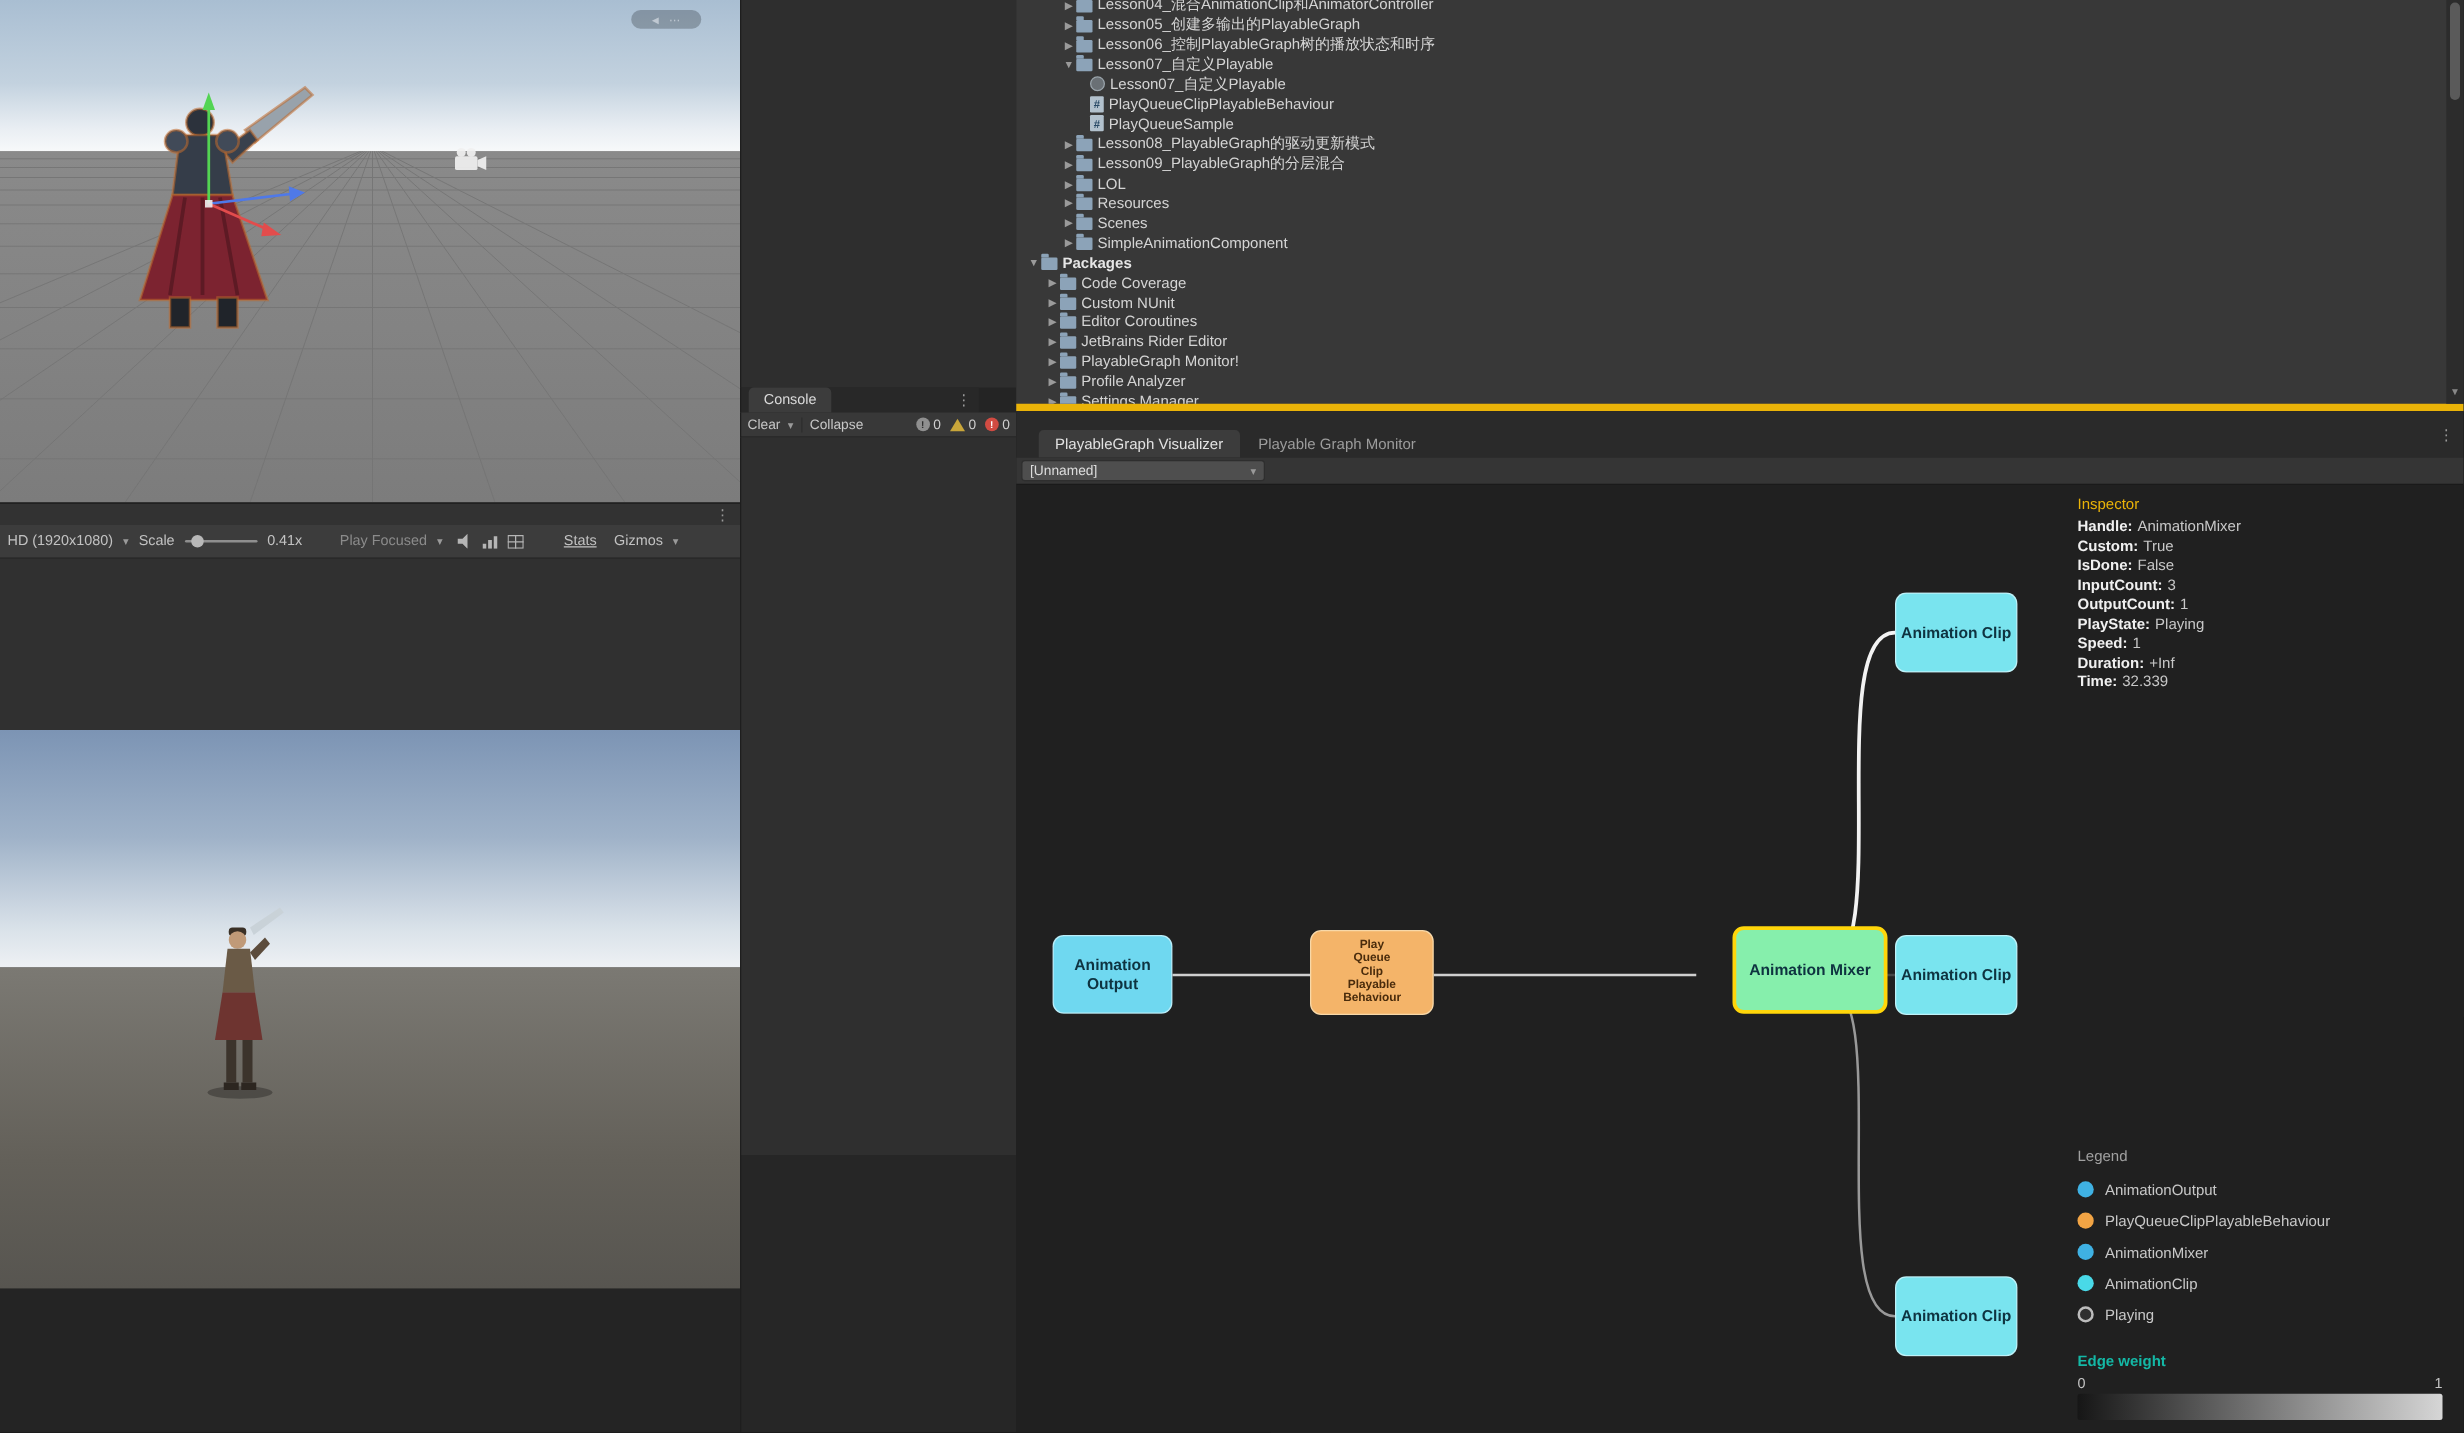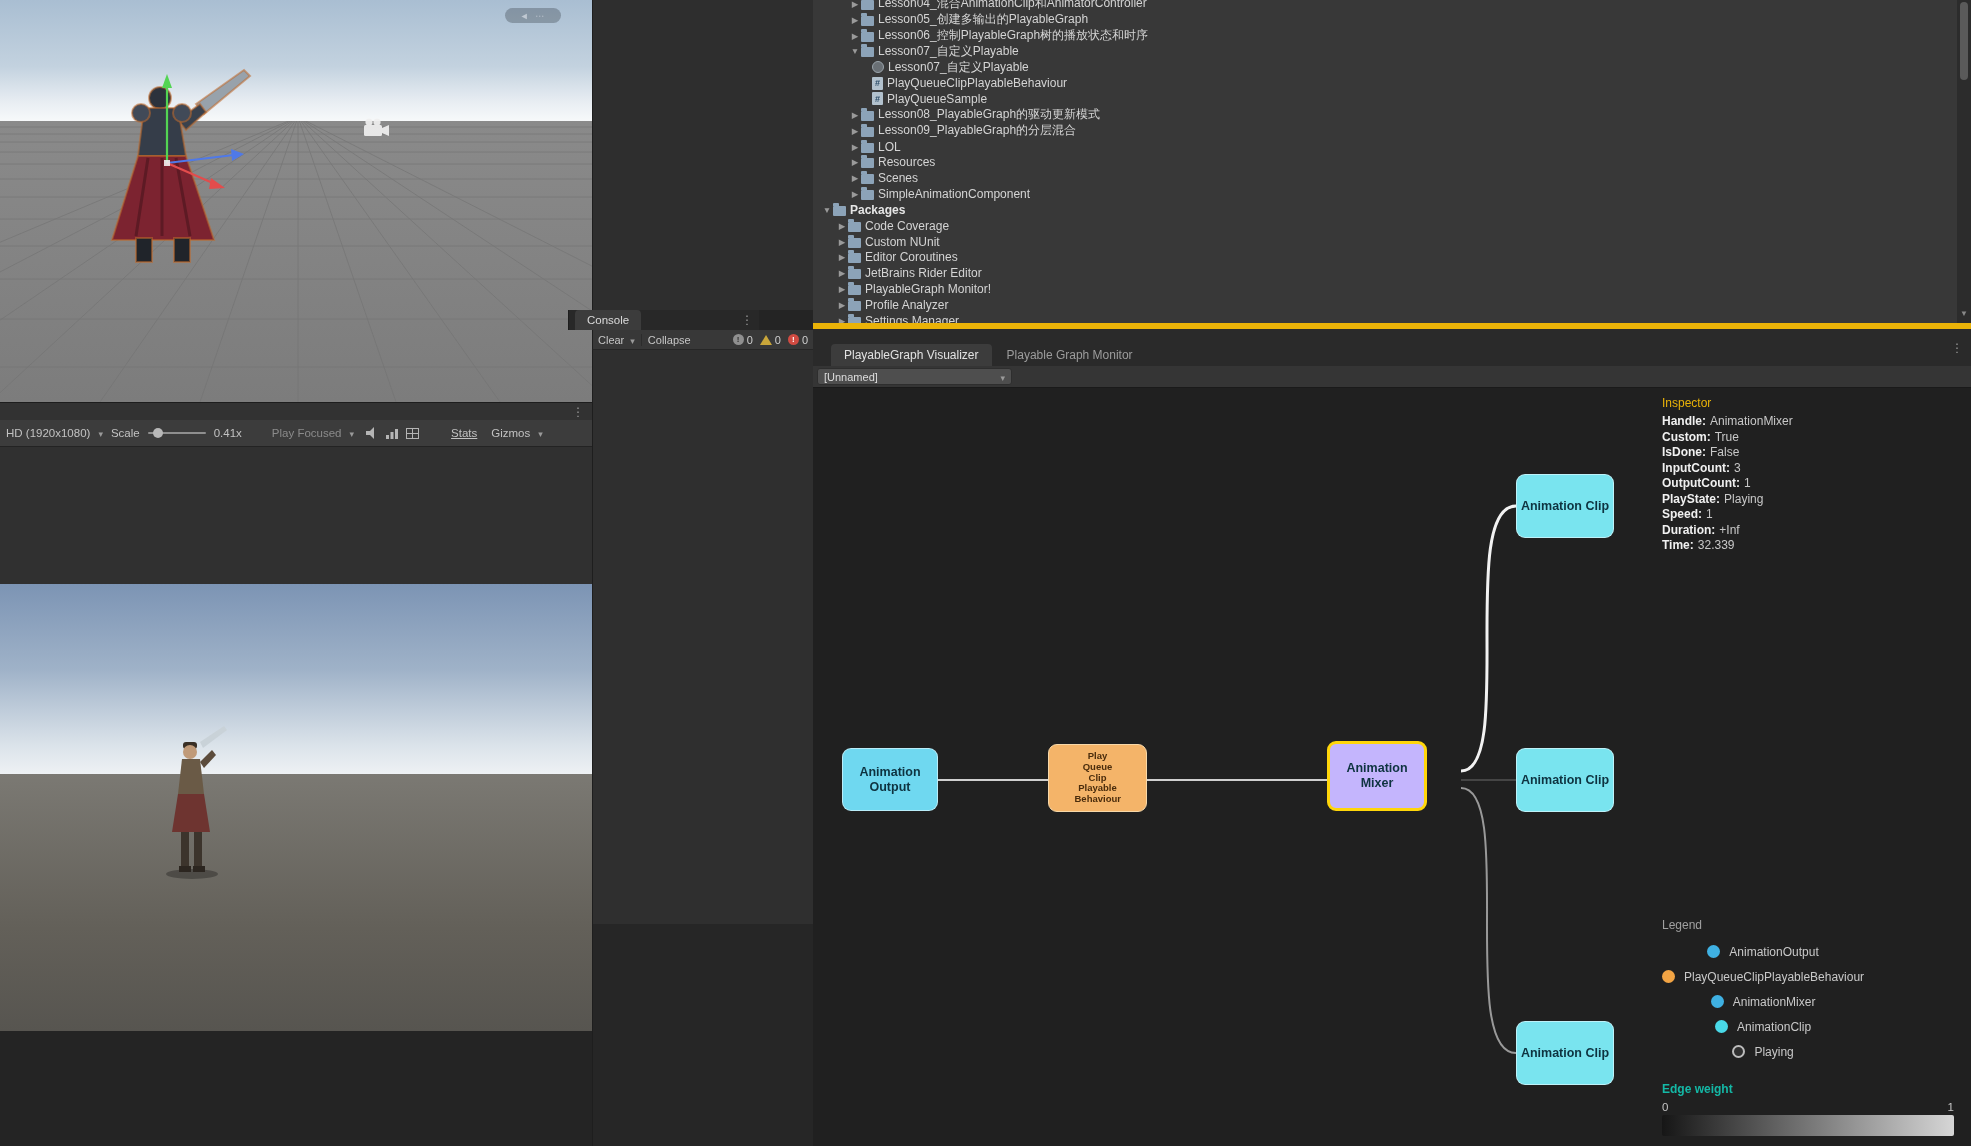--- a/index.html
+++ b/index.html
@@ -34,21 +34,21 @@
   .lb-top{left:0;top:447px;width:592px;height:137px;background:#303030;}
   .game-render{left:0;top:584px;width:592px;height:447px;overflow:hidden;}
   .game-sky{position:absolute;left:0;top:0;width:592px;height:190px;
     background:linear-gradient(180deg,#7c94b4 0%,#9fb2c8 45%,#dbe3ea 85%,#eef1f4 100%);}
   .game-ground{position:absolute;left:0;top:190px;width:592px;height:257px;
     background:linear-gradient(180deg,#7b7973 0%,#636059 60%,#575550 100%);}
   .lb-bottom{left:0;top:1031px;width:592px;height:115px;background:#242424;}
 
   
   .mid-top{left:592px;top:0;width:221px;height:310px;background:#2e2e2e;border-left:1px solid #1e1e1e;box-sizing:border-box;}
-  .console-tabbar{left:568px;top:310px;width:191px;height:20px;background:#282828;border-left:1px solid #1e1e1e;
+  .console-tabbar{left:592px;top:310px;width:191px;height:20px;background:#282828;border-left:1px solid #1e1e1e;
     box-sizing:border-box;display:flex;align-items:flex-end;}
   .console-tab{height:20px;margin-left:6px;padding:0 12px;background:#3c3c3c;border-radius:4px 4px 0 0;
     display:flex;align-items:center;font-size:11.5px;color:#dadada;}
   .console-tabbar .kebab{margin-left:auto;margin-right:6px;align-self:center;}
   .console-toolbar{left:592px;top:330px;width:221px;height:20px;background:#383838;border-left:1px solid #1e1e1e;
     border-bottom:1px solid #262626;box-sizing:border-box;display:flex;align-items:center;gap:6px;
     padding:0 5px;font-size:11px;color:#c6c6c6;}
   .vsep{width:1px;height:12px;background:#2c2c2c;}
   .badges{margin-left:auto;display:flex;gap:7px;align-items:center;}
   .badge{display:flex;align-items:center;gap:3px;}
@@ -105,21 +105,21 @@
   .gnode.cyan{border:1px solid rgba(235,252,255,.6);color:#0e3340;font-size:12.5px;}
   .gnode.orange{border:1px solid #f8d8a8;color:#4a2c0c;font-size:9.5px;font-weight:600;}
   .gnode.selected{border:3px solid #ffd60a;}
   .gnode .wrapnarrow{width:46px;line-height:1.15;}
   .inspector{position:absolute;left:849px;top:8px;font-size:12px;color:#c8c8c8;}
   .insp-title{color:#eab308;margin-bottom:4px;}
   .irow{line-height:15.5px;white-space:nowrap;}
   .ilabel{font-weight:bold;color:#f0f0f0;margin-right:4px;}
   .legend{position:absolute;left:849px;top:530px;font-size:12px;color:#c8c8c8;}
   .leg-title{color:#a0a0a0;margin-bottom:7px;}
-  .leg-item{display:flex;align-items:center;height:25px;justify-content:center;}
+  .leg-item{display:flex;align-items:center;height:25px;}
   .dot{width:13px;height:13px;border-radius:50%;margin-right:9px;flex:none;}
   .dot.ring{width:9px;height:9px;border:2px solid #bcbcbc;background:#2f2f2f;}
   .edgeweight{position:absolute;left:849px;top:694px;width:292px;}
   .ew-title{font-size:12px;font-weight:bold;color:#14b8a6;}
   .ew-labels{display:flex;justify-content:space-between;font-size:11.5px;color:#c4c4c4;margin-top:5px;}
   .ew-bar{margin-top:2px;height:21px;border-radius:2px;background:linear-gradient(90deg,#161616 0%,#d6d6d6 100%);}
 </style>
 </head>
 <body>
 
@@ -410,21 +410,21 @@
         <path d="M648,392 L703,392" stroke="#454545" stroke-width="2" fill="none"></path>
         <path d="M648,400 C702,400 645,665 703,665" stroke="#999999" stroke-width="2" fill="none"></path>
       </svg>
 
       <div class="gnode cyan" style="left: 29px; top: 360px; width: 96px; height: 63px; background-color: rgb(111, 216, 240);">
         <span>Animation Output</span>
       </div>
       <div class="gnode orange" style="left: 235px; top: 356px; width: 99px; height: 68px; background-color: rgb(244, 180, 105);">
         <span class="wrapnarrow">Play Queue Clip Playable Behaviour</span>
       </div>
-      <div class="gnode cyan selected" style="left: 514px; top: 353px; width: 100px; height: 70px; background-color: #c4b5fd;">
+      <div class="gnode cyan selected" style="left: 573px; top: 353px; width: 124px; height: 70px; background-color: #86efac;">
         <span>Animation Mixer</span>
       </div>
       <div class="gnode cyan" style="left: 703px; top: 86px; width: 98px; height: 64px; background-color: rgb(121, 228, 239);">
         <span>Animation Clip</span>
       </div>
       <div class="gnode cyan" style="left: 703px; top: 360px; width: 98px; height: 64px; background-color: rgb(121, 228, 239);">
         <span>Animation Clip</span>
       </div>
       <div class="gnode cyan" style="left: 703px; top: 633px; width: 98px; height: 64px; background-color: rgb(121, 228, 239);">
         <span>Animation Clip</span>

